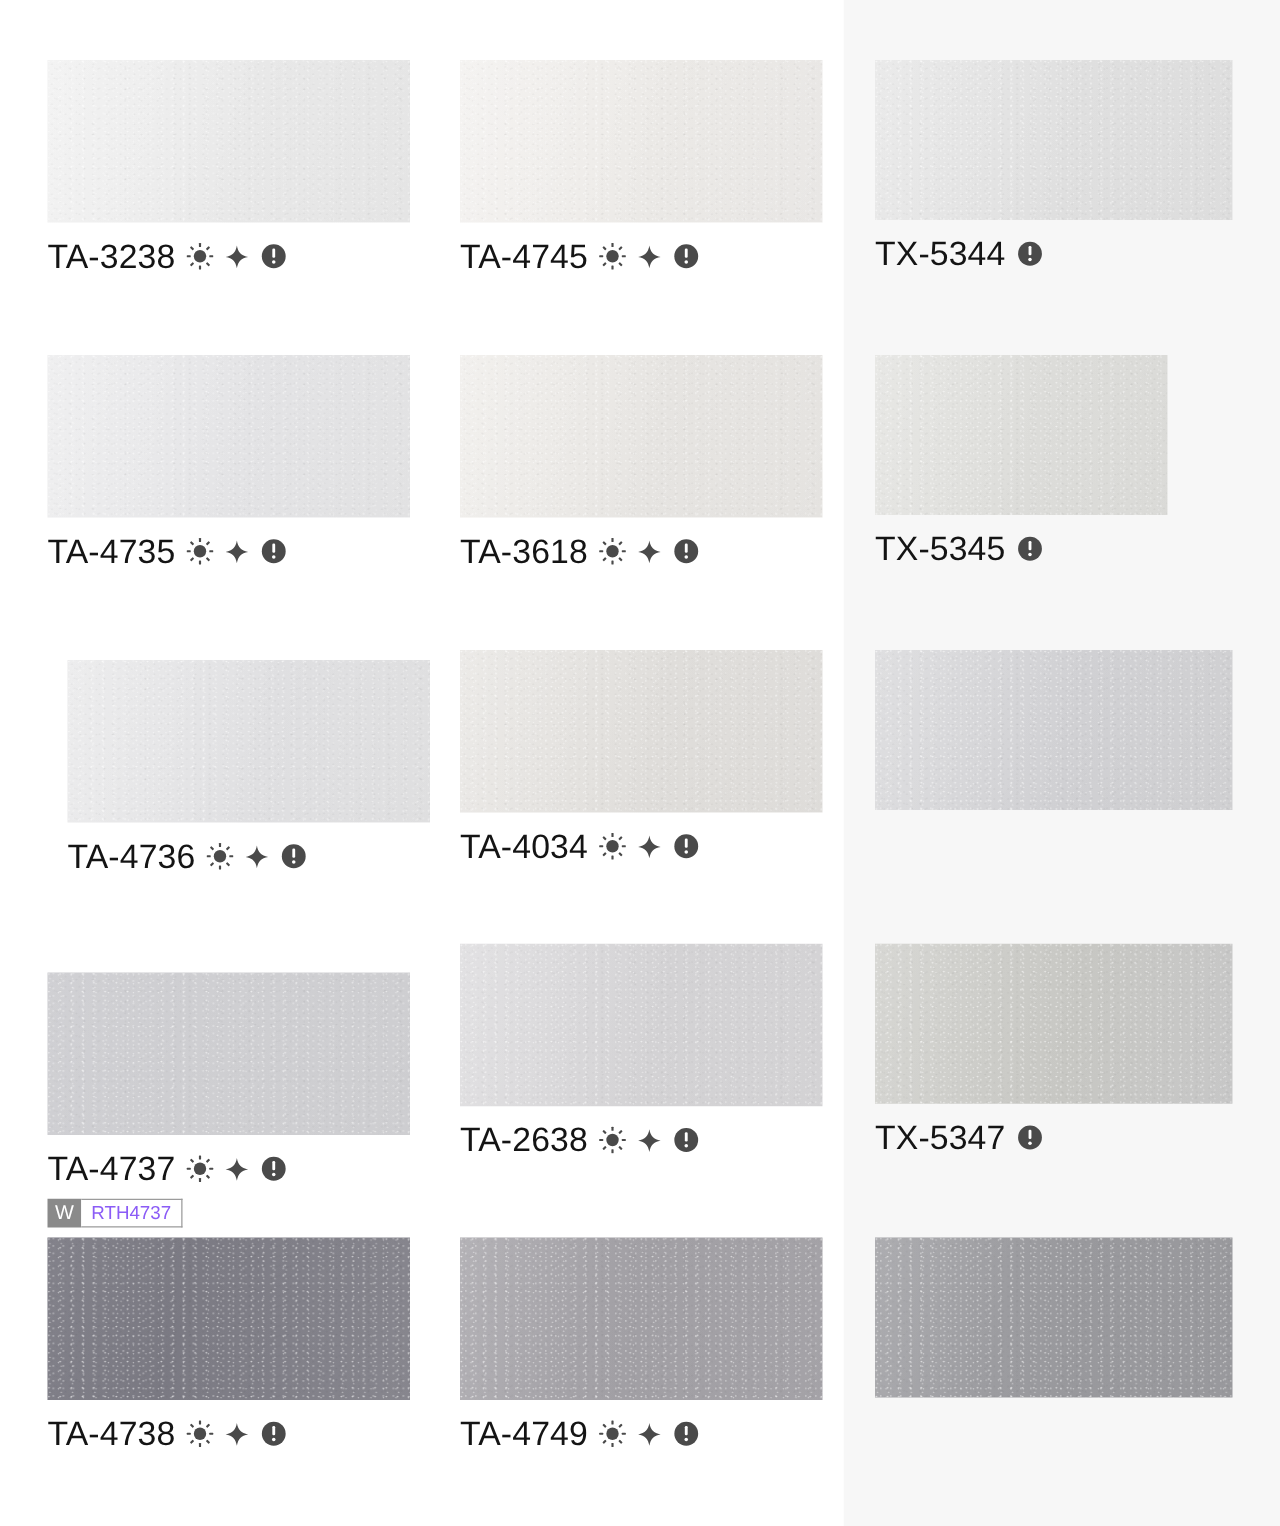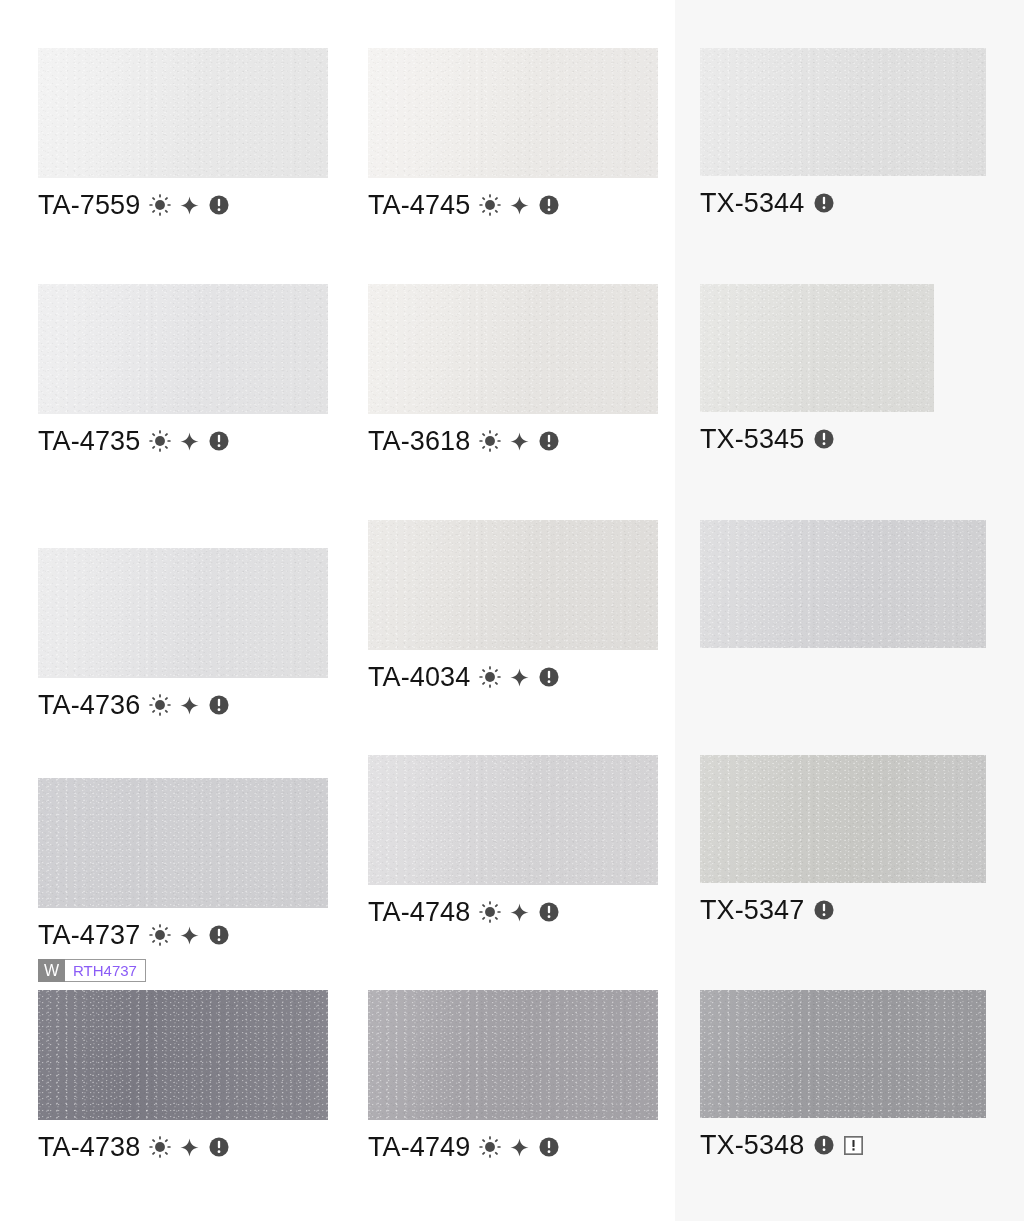--- a/index.html
+++ b/index.html
@@ -110,21 +110,21 @@
 
 <div id="right-panel"></div>
 <div id="grid">
     <div class="col col-0" style="left: 38px; width: 290px;">
       <div class="cell" style="top: 48px; width: 290px;">
         <div class="swatch" style="background: linear-gradient(100deg, rgb(241, 241, 241) 0%, rgb(234, 234, 234) 55%, rgb(237, 237, 237) 100%);">
           <div class="tex"></div>
           <div class="sheen" style="background: linear-gradient(105deg, rgba(255, 255, 255, 0.14) 0%, rgba(255, 255, 255, 0) 38%, rgba(0, 0, 0, 0.035) 100%);"></div>
         </div>
         <div class="label-row">
-          <span class="code">TA-7559</span>
+          <span class="code">TA-3238</span>
           <span class="icons">
             <svg viewBox="0 0 24 24" width="22" height="22">
               <g fill="#4a4a4a">
                 <circle cx="12" cy="12" r="5.4"></circle>
                 <rect x="11.05" y="0.4" width="1.9" height="3.5" rx=".5" transform="rotate(0 12 12)"></rect>
                 <rect x="11.05" y="0.4" width="1.9" height="3.5" rx=".5" transform="rotate(45 12 12)"></rect>
                 <rect x="11.05" y="0.4" width="1.9" height="3.5" rx=".5" transform="rotate(90 12 12)"></rect>
                 <rect x="11.05" y="0.4" width="1.9" height="3.5" rx=".5" transform="rotate(135 12 12)"></rect>
                 <rect x="11.05" y="0.4" width="1.9" height="3.5" rx=".5" transform="rotate(180 12 12)"></rect>
                 <rect x="11.05" y="0.4" width="1.9" height="3.5" rx=".5" transform="rotate(225 12 12)"></rect>
@@ -168,21 +168,21 @@
               <path fill="#4a4a4a" d="M12 1.6 C13.1 8.0 15.9 10.8 22.3 12 C15.9 13.2 13.1 16.0 12 22.4 C10.9 16.0 8.1 13.2 1.7 12 C8.1 10.8 10.9 8.0 12 1.6 Z"></path>
             </svg>
             <svg viewBox="0 0 24 24" width="22" height="22">
               <circle cx="12" cy="12" r="10.4" fill="#4a4a4a"></circle>
               <rect x="10.75" y="5.3" width="2.5" height="8" rx="1.1" fill="#ffffff"></rect>
               <circle cx="12" cy="17.1" r="1.55" fill="#ffffff"></circle>
             </svg>
           </span>
         </div>
       </div>
-      <div class="cell" style="top: 548px; width: 290px;">
+      <div class="cell" style="top: 528px; width: 290px; margin-left: 16px;">
         <div class="swatch" style="background: linear-gradient(100deg, rgb(234, 234, 235) 0%, rgb(225, 225, 227) 55%, rgb(231, 231, 232) 100%);">
           <div class="tex"></div>
           <div class="sheen" style="background: linear-gradient(105deg, rgba(255, 255, 255, 0.14) 0%, rgba(255, 255, 255, 0) 38%, rgba(0, 0, 0, 0.035) 100%);"></div>
         </div>
         <div class="label-row">
           <span class="code">TA-4736</span>
           <span class="icons">
             <svg viewBox="0 0 24 24" width="22" height="22">
               <g fill="#4a4a4a">
                 <circle cx="12" cy="12" r="5.4"></circle>
@@ -368,21 +368,21 @@
             </svg>
           </span>
         </div>
       </div>
       <div class="cell" style="top: 755px; width: 290px;">
         <div class="swatch" style="background: linear-gradient(100deg, rgb(222, 221, 223) 0%, rgb(213, 212, 214) 55%, rgb(219, 218, 220) 100%);">
           <div class="tex"></div>
           <div class="sheen" style="background: linear-gradient(105deg, rgba(255, 255, 255, 0.14) 0%, rgba(255, 255, 255, 0) 38%, rgba(0, 0, 0, 0.035) 100%);"></div>
         </div>
         <div class="label-row">
-          <span class="code">TA-4748</span>
+          <span class="code">TA-2638</span>
           <span class="icons">
             <svg viewBox="0 0 24 24" width="22" height="22">
               <g fill="#4a4a4a">
                 <circle cx="12" cy="12" r="5.4"></circle>
                 <rect x="11.05" y="0.4" width="1.9" height="3.5" rx=".5" transform="rotate(0 12 12)"></rect>
                 <rect x="11.05" y="0.4" width="1.9" height="3.5" rx=".5" transform="rotate(45 12 12)"></rect>
                 <rect x="11.05" y="0.4" width="1.9" height="3.5" rx=".5" transform="rotate(90 12 12)"></rect>
                 <rect x="11.05" y="0.4" width="1.9" height="3.5" rx=".5" transform="rotate(135 12 12)"></rect>
                 <rect x="11.05" y="0.4" width="1.9" height="3.5" rx=".5" transform="rotate(180 12 12)"></rect>
                 <rect x="11.05" y="0.4" width="1.9" height="3.5" rx=".5" transform="rotate(225 12 12)"></rect>
@@ -487,30 +487,15 @@
               <circle cx="12" cy="17.1" r="1.55" fill="#ffffff"></circle>
             </svg>
           </span>
         </div>
       </div>
       <div class="cell" style="top: 990px; width: 286px;">
         <div class="swatch" style="background: linear-gradient(100deg, rgb(160, 160, 164) 0%, rgb(154, 154, 158) 55%, rgb(158, 158, 162) 100%);">
           <div class="tex"></div>
           <div class="sheen" style="background: linear-gradient(105deg, rgba(255, 255, 255, 0.14) 0%, rgba(255, 255, 255, 0) 38%, rgba(0, 0, 0, 0.035) 100%);"></div>
         </div>
-        <div class="label-row">
-          <span class="code">TX-5348</span>
-          <span class="icons">
-            <svg viewBox="0 0 24 24" width="22" height="22">
-              <circle cx="12" cy="12" r="10.4" fill="#4a4a4a"></circle>
-              <rect x="10.75" y="5.3" width="2.5" height="8" rx="1.1" fill="#ffffff"></rect>
-              <circle cx="12" cy="17.1" r="1.55" fill="#ffffff"></circle>
-            </svg>
-            <svg viewBox="0 0 24 24" width="21" height="21">
-              <rect x="2.1" y="2.1" width="19.8" height="19.8" fill="#ffffff" stroke="#6e6e6e" stroke-width="1.9"></rect>
-              <rect x="10.8" y="5.6" width="2.4" height="8" rx=".5" fill="#2d2d2d"></rect>
-              <rect x="10.8" y="15.2" width="2.4" height="2.6" fill="#2d2d2d"></rect>
-            </svg>
-          </span>
-        </div>
       </div>
     </div>
   </div>
 
 </body></html>

